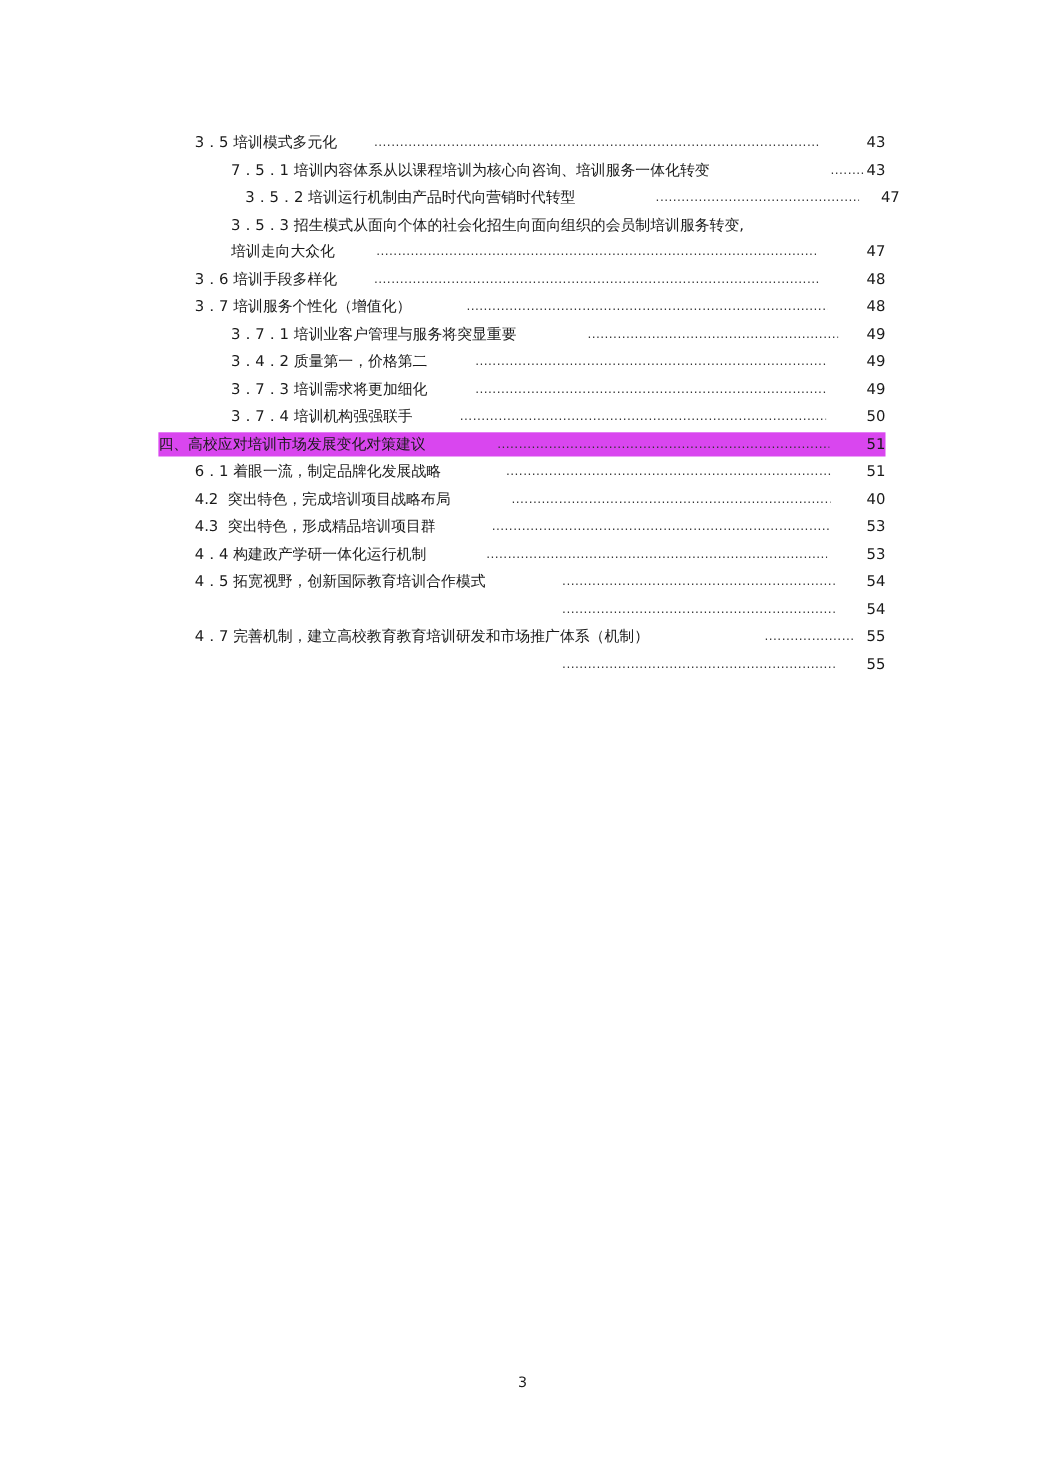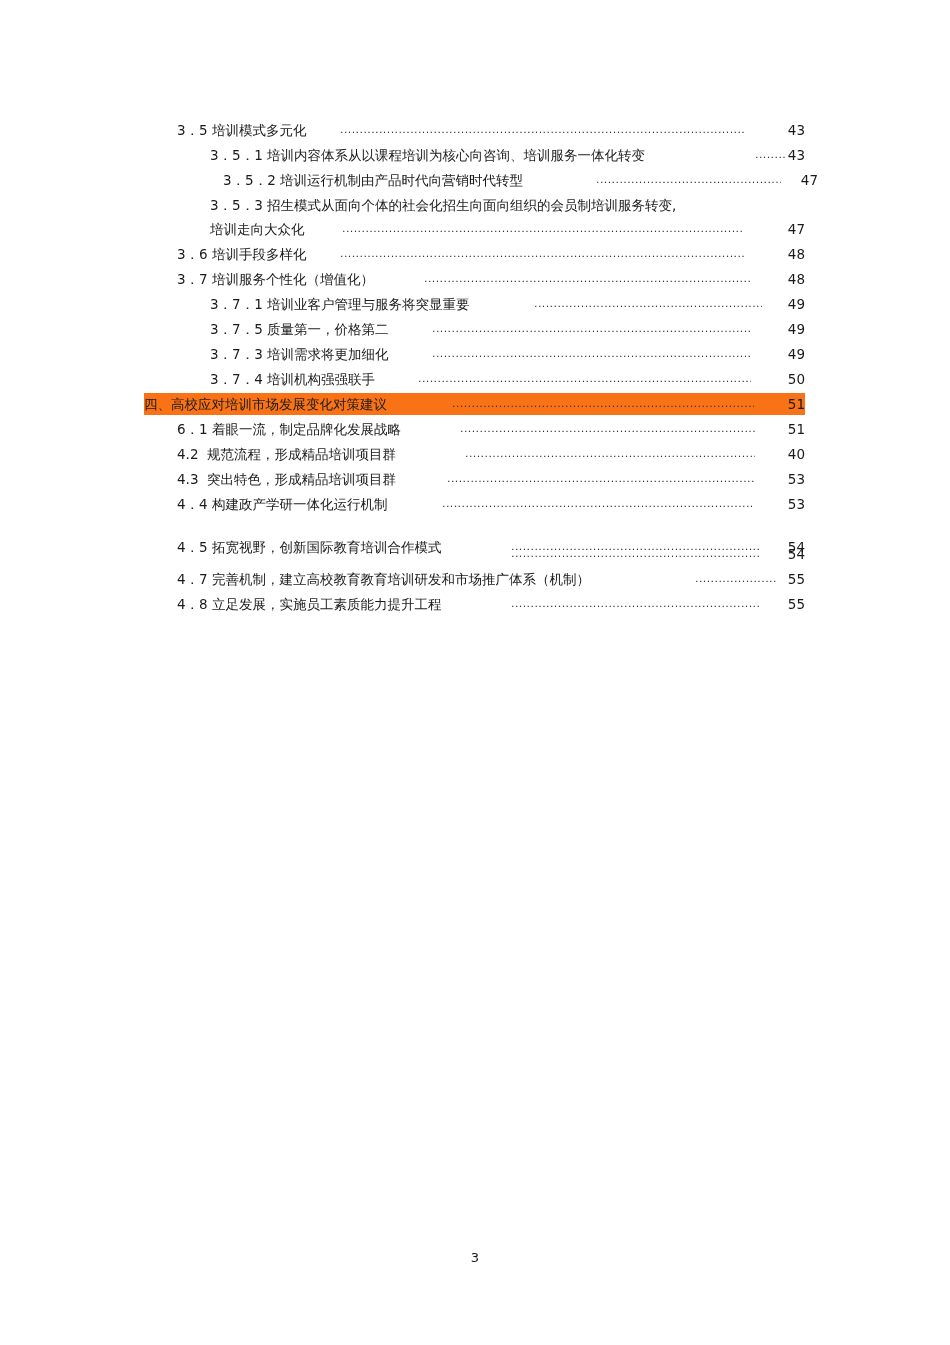--- a/index.html
+++ b/index.html
@@ -12,39 +12,39 @@
   .row {
     position: absolute; height: 22px; font-size: 13.5px; line-height: 22px;
     white-space: nowrap;
   }
   .row .label { position: absolute; left: 0; top: 0; }
   .row .dots {
     position: absolute; top: 0; overflow: hidden; color: #333;
     letter-spacing: 0.4px; font-size: 11px;
   }
   .row .page { position: absolute; right: 0; top: 0; text-align: center; }
-  .highlight { background: #f97316; }
+  .highlight { background: #d946ef; }
   .pagenum {
     position: absolute; top: 1250px; left: 0; width: 950px; text-align: center;
     font-size: 13px;
   }
 </style>
 </head>
 <body>
 
 <div class="toc">
 
   <div class="row" style="top:119px;left:177px;width:628px;">
     <span class="label"><span>3．5</span>&nbsp;<span>培训模式多元化</span></span>
     <span class="dots" style="left:163px;width:405px;">.....................................................................................................................................................................................................................................</span>
     <span class="page">43</span>
   </div>
 
   <div class="row" style="top:144px;left:210px;width:595px;">
-    <span class="label"><span>3．5．1</span>&nbsp;<span>培训内容体系从以课程培训为核心向咨询、培训服务一体化转变</span></span>
+    <span class="label"><span>7．5．1</span>&nbsp;<span>培训内容体系从以课程培训为核心向咨询、培训服务一体化转变</span></span>
     <span class="dots" style="left:545px;width:30px;">.....................................................................................................................................................................................................................................</span>
     <span class="page">43</span>
   </div>
 
   <div class="row" style="top:169px;left:223px;width:595px;">
     <span class="label"><span>3．5．2</span>&nbsp;<span>培训运行机制由产品时代向营销时代转型</span></span>
     <span class="dots" style="left:373px;width:185px;">.....................................................................................................................................................................................................................................</span>
     <span class="page">47</span>
   </div>
 
@@ -70,21 +70,21 @@
     <span class="page">48</span>
   </div>
 
   <div class="row" style="top:293px;left:210px;width:595px;">
     <span class="label"><span>3．7．1</span>&nbsp;<span>培训业客户管理与服务将突显重要</span></span>
     <span class="dots" style="left:324px;width:228px;">.....................................................................................................................................................................................................................................</span>
     <span class="page">49</span>
   </div>
 
   <div class="row" style="top:318px;left:210px;width:595px;">
-    <span class="label"><span>3．7．5</span>&nbsp;<span>质量第一，价格第二</span></span>
+    <span class="label"><span>3．4．2</span>&nbsp;<span>质量第一，价格第二</span></span>
     <span class="dots" style="left:222px;width:320px;">.....................................................................................................................................................................................................................................</span>
     <span class="page">49</span>
   </div>
 
   <div class="row" style="top:343px;left:210px;width:595px;">
     <span class="label"><span>3．7．3</span>&nbsp;<span>培训需求将更加细化</span></span>
     <span class="dots" style="left:222px;width:320px;">.....................................................................................................................................................................................................................................</span>
     <span class="page">49</span>
   </div>
 
@@ -100,55 +100,54 @@
     <span class="page">51</span>
   </div>
 
   <div class="row" style="top:418px;left:177px;width:628px;">
     <span class="label"><span>6．1</span>&nbsp;<span>着眼一流，制定品牌化发展战略</span></span>
     <span class="dots" style="left:283px;width:295px;">.....................................................................................................................................................................................................................................</span>
     <span class="page">51</span>
   </div>
 
   <div class="row" style="top:443px;left:177px;width:628px;">
-    <span class="label"><span>4.2</span>&nbsp;&nbsp;<span>规范流程，形成精品培训项目群</span></span>
+    <span class="label"><span>4.2</span>&nbsp;&nbsp;<span>突出特色，完成培训项目战略布局</span></span>
     <span class="dots" style="left:288px;width:290px;">.....................................................................................................................................................................................................................................</span>
     <span class="page">40</span>
   </div>
 
   <div class="row" style="top:468px;left:177px;width:628px;">
     <span class="label"><span>4.3</span>&nbsp;&nbsp;<span>突出特色，形成精品培训项目群</span></span>
     <span class="dots" style="left:270px;width:307px;">.....................................................................................................................................................................................................................................</span>
     <span class="page">53</span>
   </div>
 
   <div class="row" style="top:493px;left:177px;width:628px;">
     <span class="label"><span>4．4</span>&nbsp;<span>构建政产学研一体化运行机制</span></span>
     <span class="dots" style="left:265px;width:310px;">.....................................................................................................................................................................................................................................</span>
     <span class="page">53</span>
   </div>
 
-  <div class="row" style="top:536px;left:177px;width:628px;">
+  <div class="row" style="top:518px;left:177px;width:628px;">
     <span class="label"><span>4．5</span>&nbsp;<span>拓宽视野，创新国际教育培训合作模式</span></span>
     <span class="dots" style="left:334px;width:248px;">.....................................................................................................................................................................................................................................</span>
     <span class="page">54</span>
   </div>
 
   <div class="row" style="top:543px;left:177px;width:628px;">
     <span class="dots" style="left:334px;width:248px;">.....................................................................................................................................................................................................................................</span>
     <span class="page">54</span>
   </div>
 
   <div class="row" style="top:568px;left:177px;width:628px;">
     <span class="label"><span>4．7</span>&nbsp;<span>完善机制，建立高校教育教育培训研发和市场推广体系（机制）</span></span>
     <span class="dots" style="left:518px;width:82px;">.....................................................................................................................................................................................................................................</span>
     <span class="page">55</span>
   </div>
 
   <div class="row" style="top:593px;left:177px;width:628px;">
-    <span class="label"><span>4．8</span>&nbsp;<span>立足发展，实施员工素质能力提升工程</span></span>
     <span class="dots" style="left:334px;width:248px;">.....................................................................................................................................................................................................................................</span>
     <span class="page">55</span>
   </div>
 
 </div>
 
 <div class="pagenum">3</div>
 
 </body></html>

